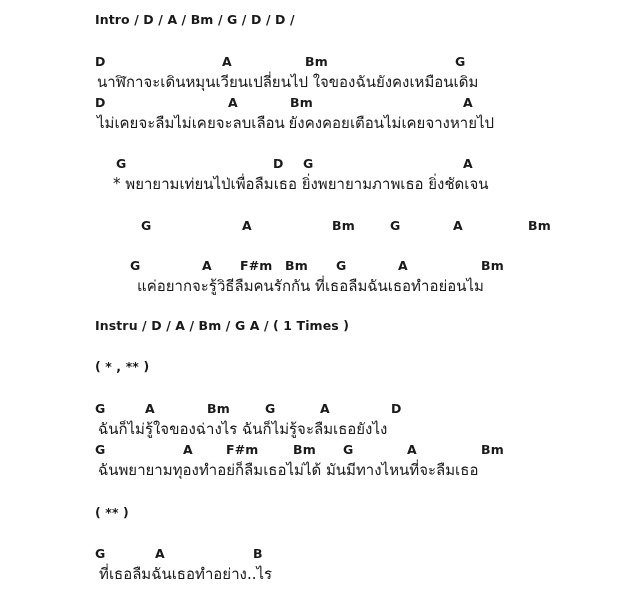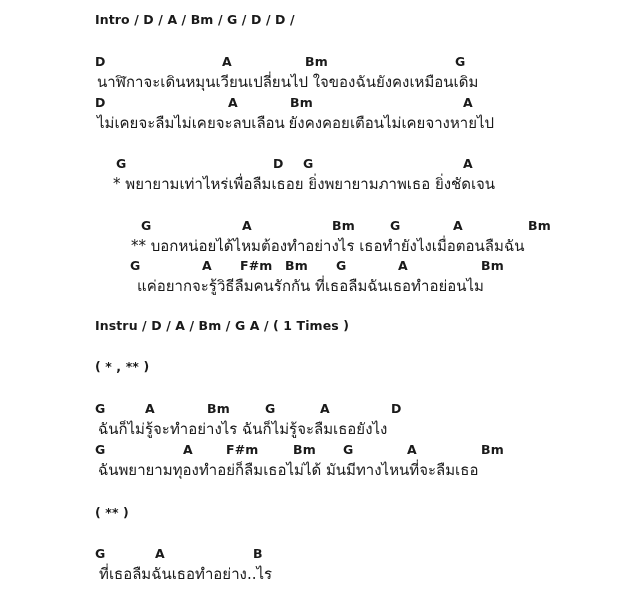--- a/index.html
+++ b/index.html
@@ -64,31 +64,30 @@
     <span class="chord" style="left:463px;">A</span>
   </div>
   <div class="lyric" style="left:97px; top:114px;font-family:Liberation Serif, serif;">ไม่เคยจะลืมไม่เคยจะลบเลือน    ยังคงคอยเตือนไม่เคยจางหายไป</div>
 
   <div class="row" style="top:156px;">
     <span class="chord" style="left:116px;">G</span>
     <span class="chord" style="left:273px;">D</span>
     <span class="chord" style="left:303px;">G</span>
     <span class="chord" style="left:463px;">A</span>
   </div>
-  <div class="lyric" style="left:113px; top:175px;">* พยายามเท่าไหร่เพื่อลืมเธอย     ยิ่งพยายามภาพเธอ ยิ่งชัดเจน</div>
+  <div class="lyric" style="left:113px; top:175px;">* พยายามเท่ยนไป่เพื่อลืมเธอ     ยิ่งพยายามภาพเธอ ยิ่งชัดเจน</div>
 
   <div class="row" style="top:218px;">
     <span class="chord" style="left:141px;">G</span>
     <span class="chord" style="left:242px;">A</span>
     <span class="chord" style="left:332px;">Bm</span>
     <span class="chord" style="left:390px;">G</span>
     <span class="chord" style="left:453px;">A</span>
     <span class="chord" style="left:528px;">Bm</span>
   </div>
-  <div class="lyric" style="left:131px; top:237px;">** บอกหน่อยได้ไหมต้องทำอย่างไร          เธอทำยังไงเมื่อตอนลืมฉัน</div>
 
   <div class="row" style="top:258px;">
     <span class="chord" style="left:130px;">G</span>
     <span class="chord" style="left:202px;">A</span>
     <span class="chord" style="left:240px;">F#m</span>
     <span class="chord" style="left:285px;">Bm</span>
     <span class="chord" style="left:336px;">G</span>
     <span class="chord" style="left:398px;">A</span>
     <span class="chord" style="left:481px;">Bm</span>
   </div>
@@ -99,21 +98,21 @@
   <div class="heading" style="left:95px; top:359px;">( * , ** )</div>
 
   <div class="row" style="top:401px;">
     <span class="chord" style="left:95px;">G</span>
     <span class="chord" style="left:145px;">A</span>
     <span class="chord" style="left:207px;">Bm</span>
     <span class="chord" style="left:265px;">G</span>
     <span class="chord" style="left:320px;">A</span>
     <span class="chord" style="left:391px;">D</span>
   </div>
-  <div class="lyric" style="left:98px; top:420px;">ฉันก็ไม่รู้จะทำอย่างไร           ฉันก็ไม่รู้จะลืมเธอยังไง</div>
+  <div class="lyric" style="left:98px; top:420px;">ฉันก็ไม่รู้ใจของฉ่างไร           ฉันก็ไม่รู้จะลืมเธอยังไง</div>
 
   <div class="row" style="top:442px;">
     <span class="chord" style="left:95px;">G</span>
     <span class="chord" style="left:183px;">A</span>
     <span class="chord" style="left:226px;">F#m</span>
     <span class="chord" style="left:293px;">Bm</span>
     <span class="chord" style="left:343px;">G</span>
     <span class="chord" style="left:407px;">A</span>
     <span class="chord" style="left:481px;">Bm</span>
   </div>

